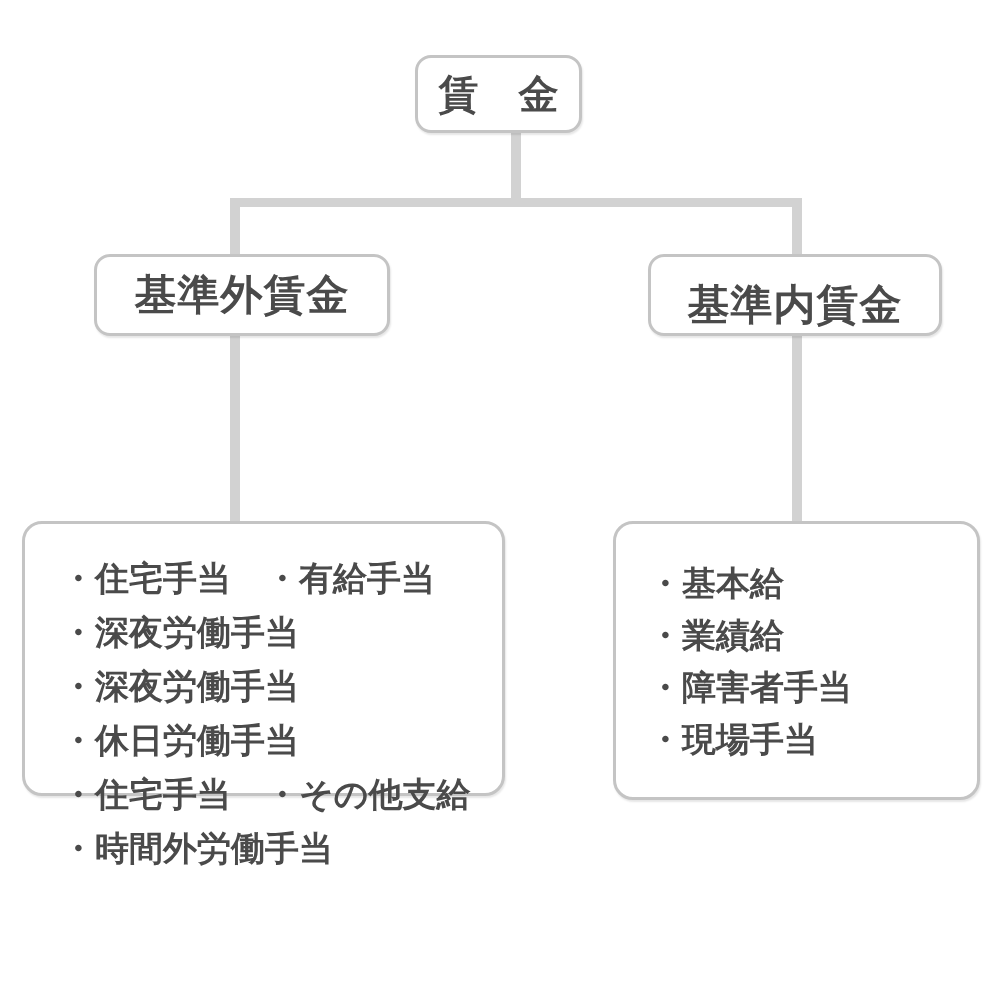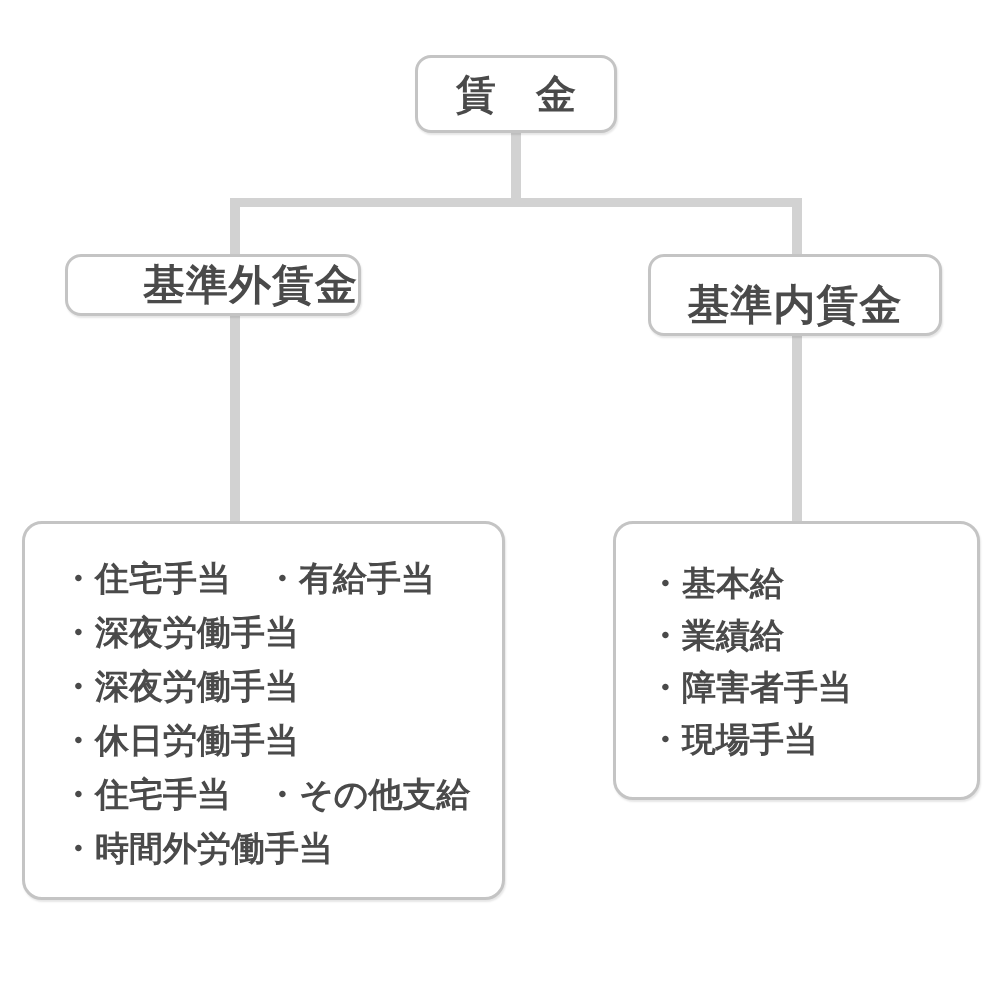--- a/index.html
+++ b/index.html
@@ -31,44 +31,44 @@
     border: 3px solid #c4c4c4;
     box-shadow: 1px 2px 2px rgba(0,0,0,0.10);
     color: #4a4a4a;
     font-weight: bold;
     display: flex;
     align-items: center;
     justify-content: center;
     box-sizing: border-box;
   }
   .node-root {
-    left: 415px; top: 55px; width: 202px; height: 78px;
+    left: 415px; top: 55px; width: 167px; height: 78px;
     border-radius: 16px;
     font-size: 40px;
   }
   .node-branch {
     border-radius: 16px;
     font-size: 42px;
     letter-spacing: 1px;
   }
-  .node-branch-left  { left: 65px;  top: 254px; width: 296px; height: 62px; justify-content: flex-end; }
+  .node-branch-left  { left: 94px;  top: 254px; width: 296px; height: 82px; }
   .node-branch-right { left: 648px; top: 254px; width: 294px; height: 82px; align-items: flex-end; }
   .list-box {
     position: absolute;
     background: #ffffff;
     border: 3px solid #c4c4c4;
     border-radius: 20px;
     box-shadow: 1px 2px 2px rgba(0,0,0,0.10);
     color: #4a4a4a;
     font-weight: bold;
     font-size: 34px;
     box-sizing: border-box;
   }
   .list-box-left {
-    left: 22px; top: 521px; width: 483px; height: 379px;
+    left: 22px; top: 521px; width: 483px; height: 275px;
     padding: 27px 10px 0 36px;
     line-height: 54px;
   }
   .list-box-right {
     left: 613px; top: 521px; width: 367px; height: 279px;
     padding: 33px 18px 0 32px;
     line-height: 52px;
   }
   .list-item {
     white-space: pre;

